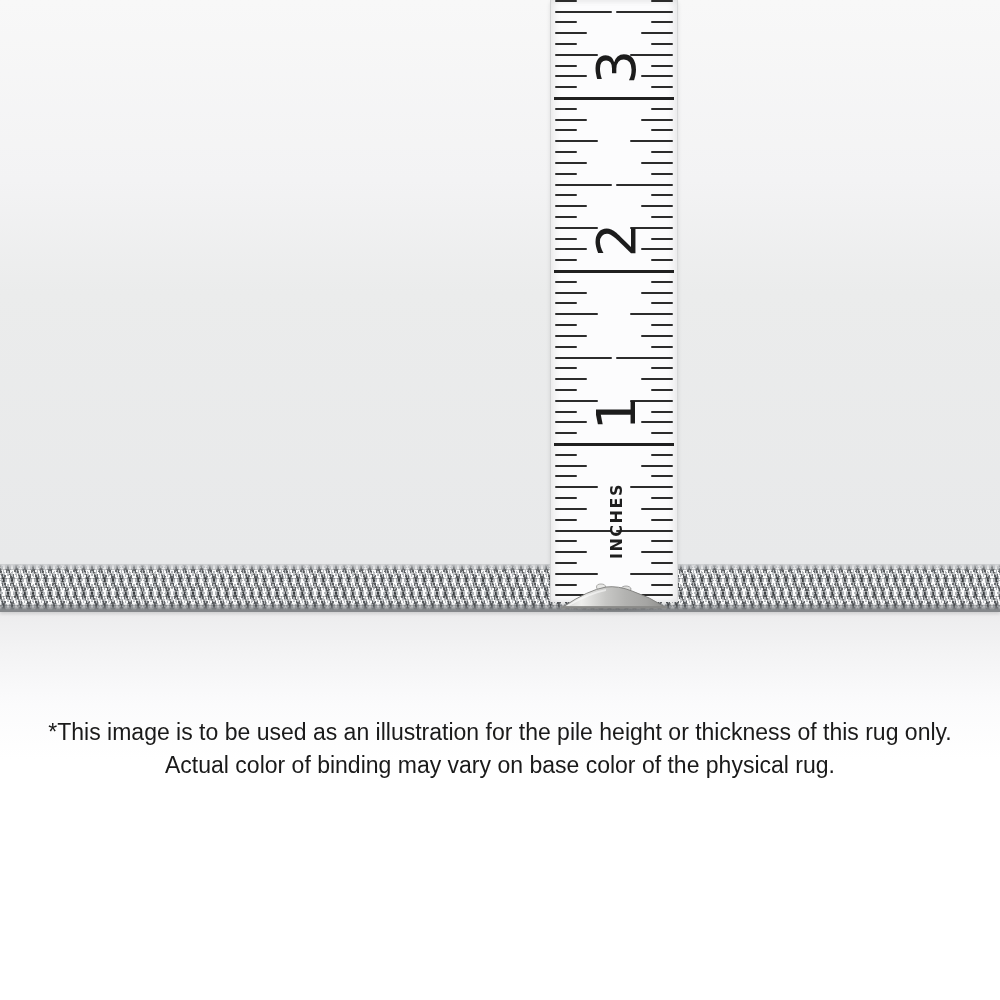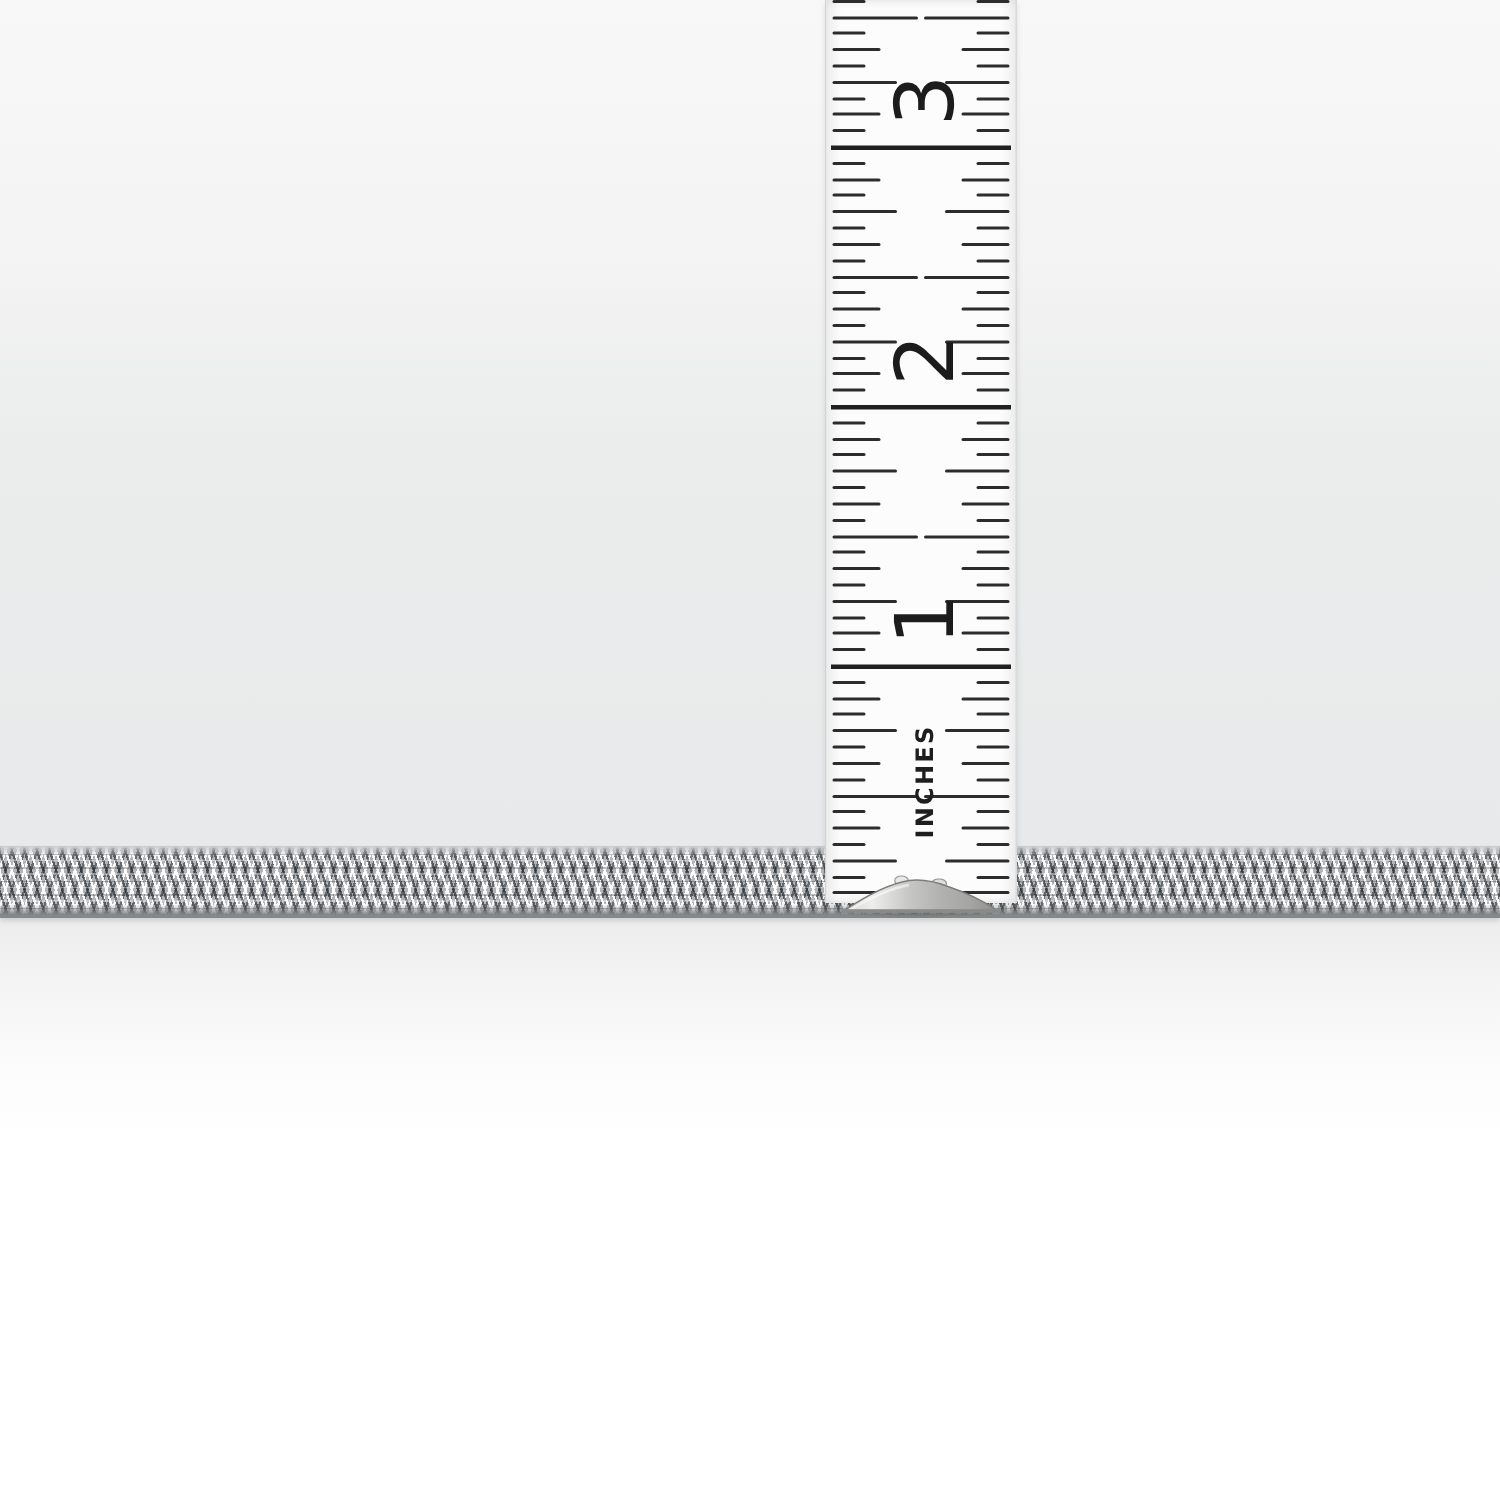--- a/index.html
+++ b/index.html
@@ -191,14 +191,18 @@
         <stop offset="1" stop-color="#8e8e8c"></stop>
       </linearGradient>
     </defs>
     <ellipse cx="41" cy="6" rx="4.5" ry="3" fill="#e8e8e6" stroke="#999997" stroke-width="0.8"></ellipse>
     <ellipse cx="66" cy="8" rx="5" ry="3" fill="#dededc" stroke="#919190" stroke-width="0.8"></ellipse>
     <path d="M3,26 Q28,9 46,6 Q58,4.5 72,10 Q90,16 105,26 Z" fill="url(#met)" stroke="#7d7d7b" stroke-width="0.9"></path>
     <path d="M6,25 Q30,11 46,8 L46,10 Q30,13 9,25 Z" fill="rgba(255,255,255,0.55)"></path>
     <rect x="1" y="25.2" width="106" height="2.4" fill="#8a8a88"></rect>
   </svg>
 
+  <div class="caption">
+    <div>*This image is to be used as an illustration for the pile height or thickness of this rug only.</div>
+    <div>Actual color of binding may vary on base color of the physical rug.</div>
+  </div>
 
 </div>
 
 </body></html>

